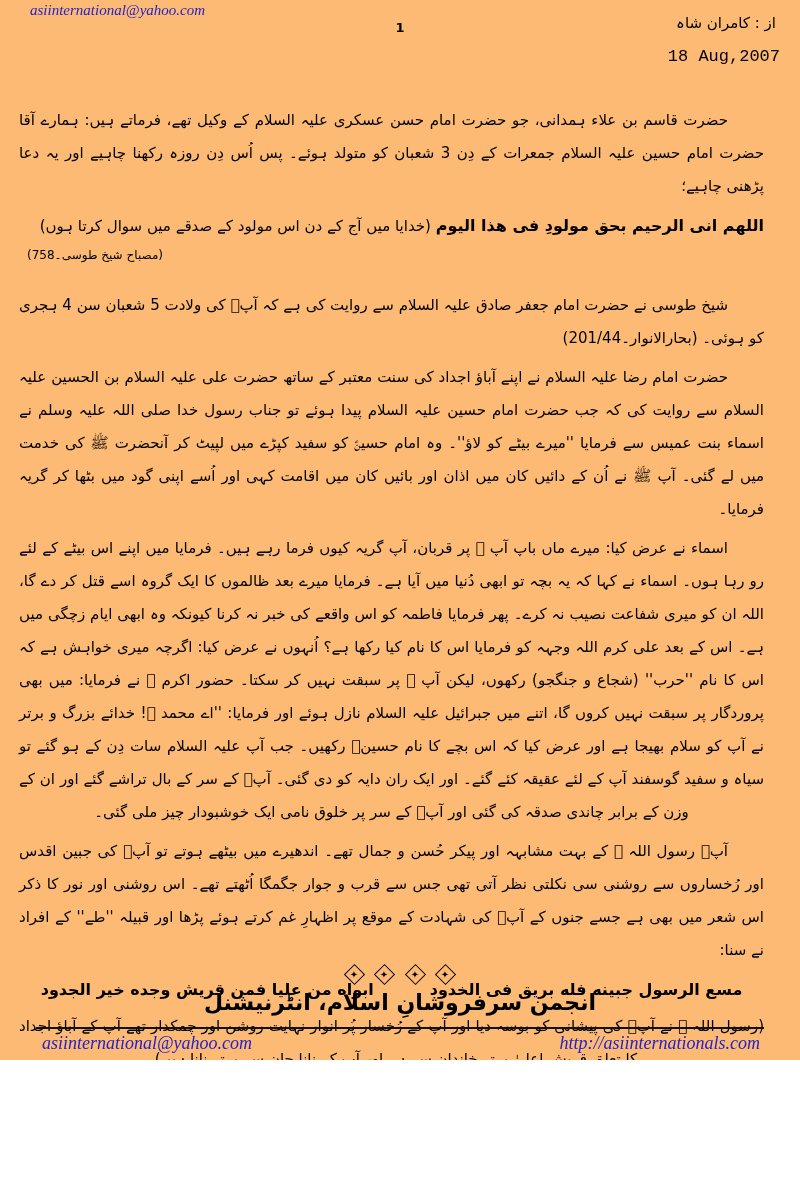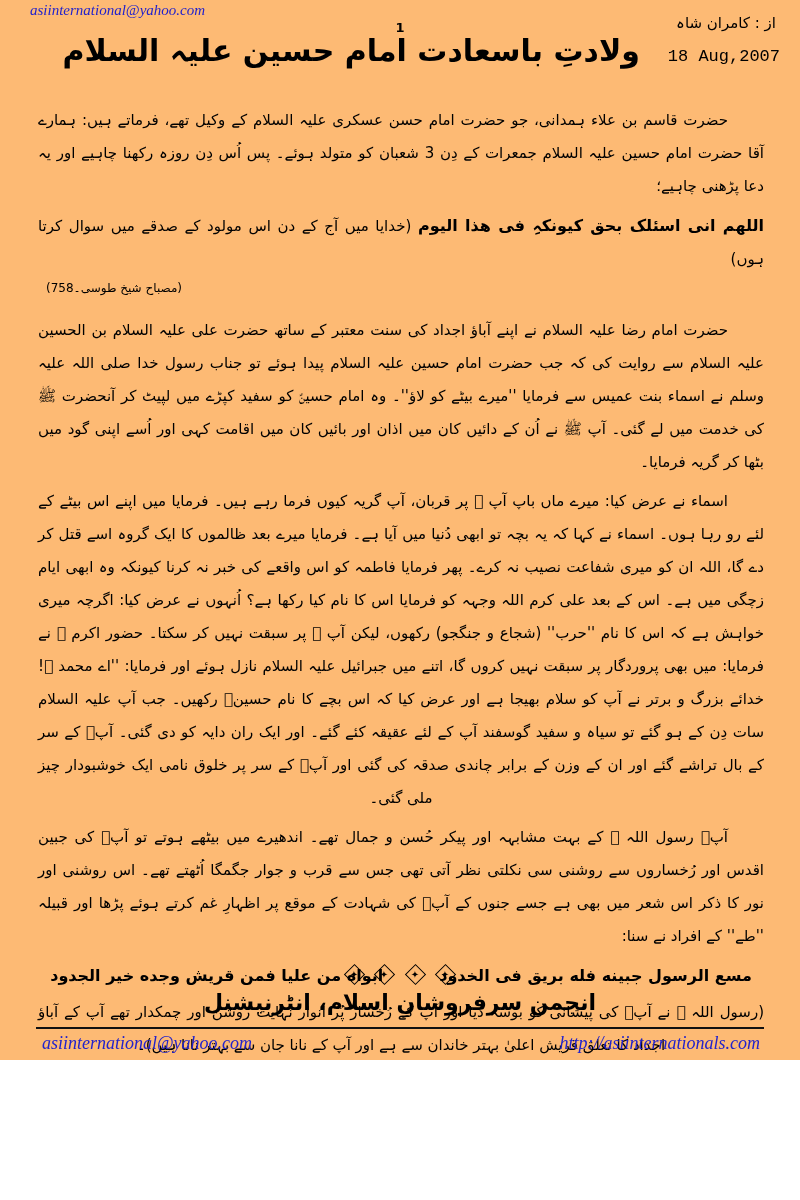--- a/index.html
+++ b/index.html
@@ -14,27 +14,27 @@
     position:absolute; top:2px; left:30px; direction:ltr;
     font-family:"Liberation Serif", serif; font-style:italic;
     font-size:15px; color:#2222cc; text-decoration:none;
   }
   .bism { position:absolute; top:3px; left:0; right:0; text-align:center; font-size:13px; font-weight:bold; }
   .pagenum { position:absolute; top:20px; left:0; right:0; text-align:center; font-size:13px; font-weight:bold; }
   .byline { position:absolute; top:14px; right:24px; font-size:15px; }
   .date { position:absolute; top:47px; right:20px; direction:ltr; font-family:Liberation Mono, monospace; font-size:17px; }
   .title { position:absolute; top:33px; left:100px; right:160px; text-align:center; font-size:30px; font-weight:bold; white-space:nowrap; }
   
-  .body { padding:4px 36px 0 38px; text-align:justify; font-size:15px; line-height:33px; }
+  .body { padding:4px 36px 0 19px; text-align:justify; font-size:15px; line-height:33px; }
   .body p { margin:0 0 6px 0; }
   .ind { text-indent:36px; }
   .center-last { text-align-last:center; }
   .dua { margin:0 0 2px 0; }
   .dua-ar { font-weight:bold; font-size:16px; }
-  .ref { text-align:left; font-size:12px; line-height:20px; margin:0 0 16px 0; padding-left:8px; }
+  .ref { text-align:left; font-size:12px; line-height:20px; margin:0 0 24px 0; padding-left:8px; }
   .verse { display:flex; justify-content:center; gap:56px; font-weight:bold; font-size:16px; margin:6px 0 4px 0; text-align:center; }
   
   .footer { position:absolute; left:0; right:0; bottom:6px; }
   .ornaments { text-align:center; margin-bottom:6px; height:20px; }
   .orn {
     display:inline-flex; width:13px; height:13px; margin:0 5px;
     border:1.5px solid #000; transform:rotate(45deg);
     align-items:center; justify-content:center; vertical-align:middle;
   }
   .orn > span { transform:rotate(-45deg); font-size:10px; line-height:10px; }
@@ -47,30 +47,30 @@
 </head>
 <body>
 
 <div class="page">
 
   <div class="header">
     <a class="email-top" href="#">asiinternational@yahoo.com</a>
     <div class="pagenum">1</div>
     <div class="byline">از : کامران شاہ</div>
     <div class="date">18 Aug,2007</div>
-    <div class="title">ولادتِ باسعادت امام حسین علیہ السلام</div>
   </div>
 
   <div class="body">
     <p class="ind">حضرت قاسم بن علاء ہمدانی، جو حضرت امام حسن عسکری علیہ السلام کے وکیل تھے، فرماتے ہیں: ہمارے آقا حضرت امام حسین علیہ السلام جمعرات کے دِن 3 شعبان کو متولد ہوئے۔ پس اُس دِن روزہ رکھنا چاہیے اور یہ دعا پڑھنی چاہیے؛</p>
     <div class="dua">
-      <span class="dua-ar">اللهم انى اسئلک بحق کیونکہِ فى هذا اليوم</span>
+      <span class="dua-ar">اللهم انى الرحيم بحق مولودِ فى هذا اليوم</span>
       <span class="dua-tr">(خدایا میں آج کے دن اس مولود کے صدقے میں سوال کرتا ہوں)</span>
     </div>
     <div class="ref">(مصباح شیخ طوسی۔758)</div>
+    <p class="ind">شیخ طوسی نے حضرت امام جعفر صادق علیہ السلام سے روایت کی ہے کہ آپؑ کی ولادت 5 شعبان سن 4 ہجری کو ہوئی۔ (بحارالانوار۔201/44)</p>
     <p class="ind">حضرت امام رضا علیہ السلام نے اپنے آباؤ اجداد کی سنت معتبر کے ساتھ حضرت علی علیہ السلام بن الحسین علیہ السلام سے روایت کی کہ جب حضرت امام حسین علیہ السلام پیدا ہوئے تو جناب رسول خدا صلی اللہ علیہ وسلم نے اسماء بنت عمیس سے فرمایا ''میرے بیٹے کو لاؤ''۔ وہ امام حسینؑ کو سفید کپڑے میں لپیٹ کر آنحضرت ﷺ کی خدمت میں لے گئی۔ آپ ﷺ نے اُن کے دائیں کان میں اذان اور بائیں کان میں اقامت کہی اور اُسے اپنی گود میں بٹھا کر گریہ فرمایا۔</p>
     <p class="ind center-last">اسماء نے عرض کیا: میرے ماں باپ آپ ﷺ پر قربان، آپ گریہ کیوں فرما رہے ہیں۔ فرمایا میں اپنے اس بیٹے کے لئے رو رہا ہوں۔ اسماء نے کہا کہ یہ بچہ تو ابھی دُنیا میں آیا ہے۔ فرمایا میرے بعد ظالموں کا ایک گروہ اسے قتل کر دے گا، اللہ ان کو میری شفاعت نصیب نہ کرے۔ پھر فرمایا فاطمہ کو اس واقعے کی خبر نہ کرنا کیونکہ وہ ابھی ایام زچگی میں ہے۔ اس کے بعد علی کرم اللہ وجہہ کو فرمایا اس کا نام کیا رکھا ہے؟ اُنہوں نے عرض کیا: اگرچہ میری خواہش ہے کہ اس کا نام ''حرب'' (شجاع و جنگجو) رکھوں، لیکن آپ ﷺ پر سبقت نہیں کر سکتا۔ حضور اکرم ﷺ نے فرمایا: میں بھی پروردگار پر سبقت نہیں کروں گا، اتنے میں جبرائیل علیہ السلام نازل ہوئے اور فرمایا: ''اے محمد ﷺ! خدائے بزرگ و برتر نے آپ کو سلام بھیجا ہے اور عرض کیا کہ اس بچے کا نام حسینؑ رکھیں۔ جب آپ علیہ السلام سات دِن کے ہو گئے تو سیاہ و سفید گوسفند آپ کے لئے عقیقہ کئے گئے۔ اور ایک ران دایہ کو دی گئی۔ آپؑ کے سر کے بال تراشے گئے اور ان کے وزن کے برابر چاندی صدقہ کی گئی اور آپؑ کے سر پر خلوق نامی ایک خوشبودار چیز ملی گئی۔</p>
     <p class="ind">آپؑ رسول اللہ ﷺ کے بہت مشابہہ اور پیکر حُسن و جمال تھے۔ اندھیرے میں بیٹھے ہوتے تو آپؑ کی جبین اقدس اور رُخساروں سے روشنی سی نکلتی نظر آتی تھی جس سے قرب و جوار جگمگا اُٹھتے تھے۔ اس روشنی اور نور کا ذکر اس شعر میں بھی ہے جسے جنوں کے آپؑ کی شہادت کے موقع پر اظہارِ غم کرتے ہوئے پڑھا اور قبیلہ ''طے'' کے افراد نے سنا:</p>
     <div class="verse">
       <span>مسع الرسول جبينه فله بريق فى الخدود</span>
       <span>ابواه من عليا فمن قريش وجده خير الجدود</span>
     </div>
     <p class="center-last">(رسول اللہ ﷺ نے آپؑ کی پیشانی کو بوسہ دیا اور آپ کے رُخسار پُر انوار نہایت روشن اور چمکدار تھے آپ کے آباؤ اجداد کا تعلق قریش اعلیٰ بہتر خاندان سے ہے اور آپ کے نانا جان سے بہتر نانا ہیں)۔</p>
   </div>
 

